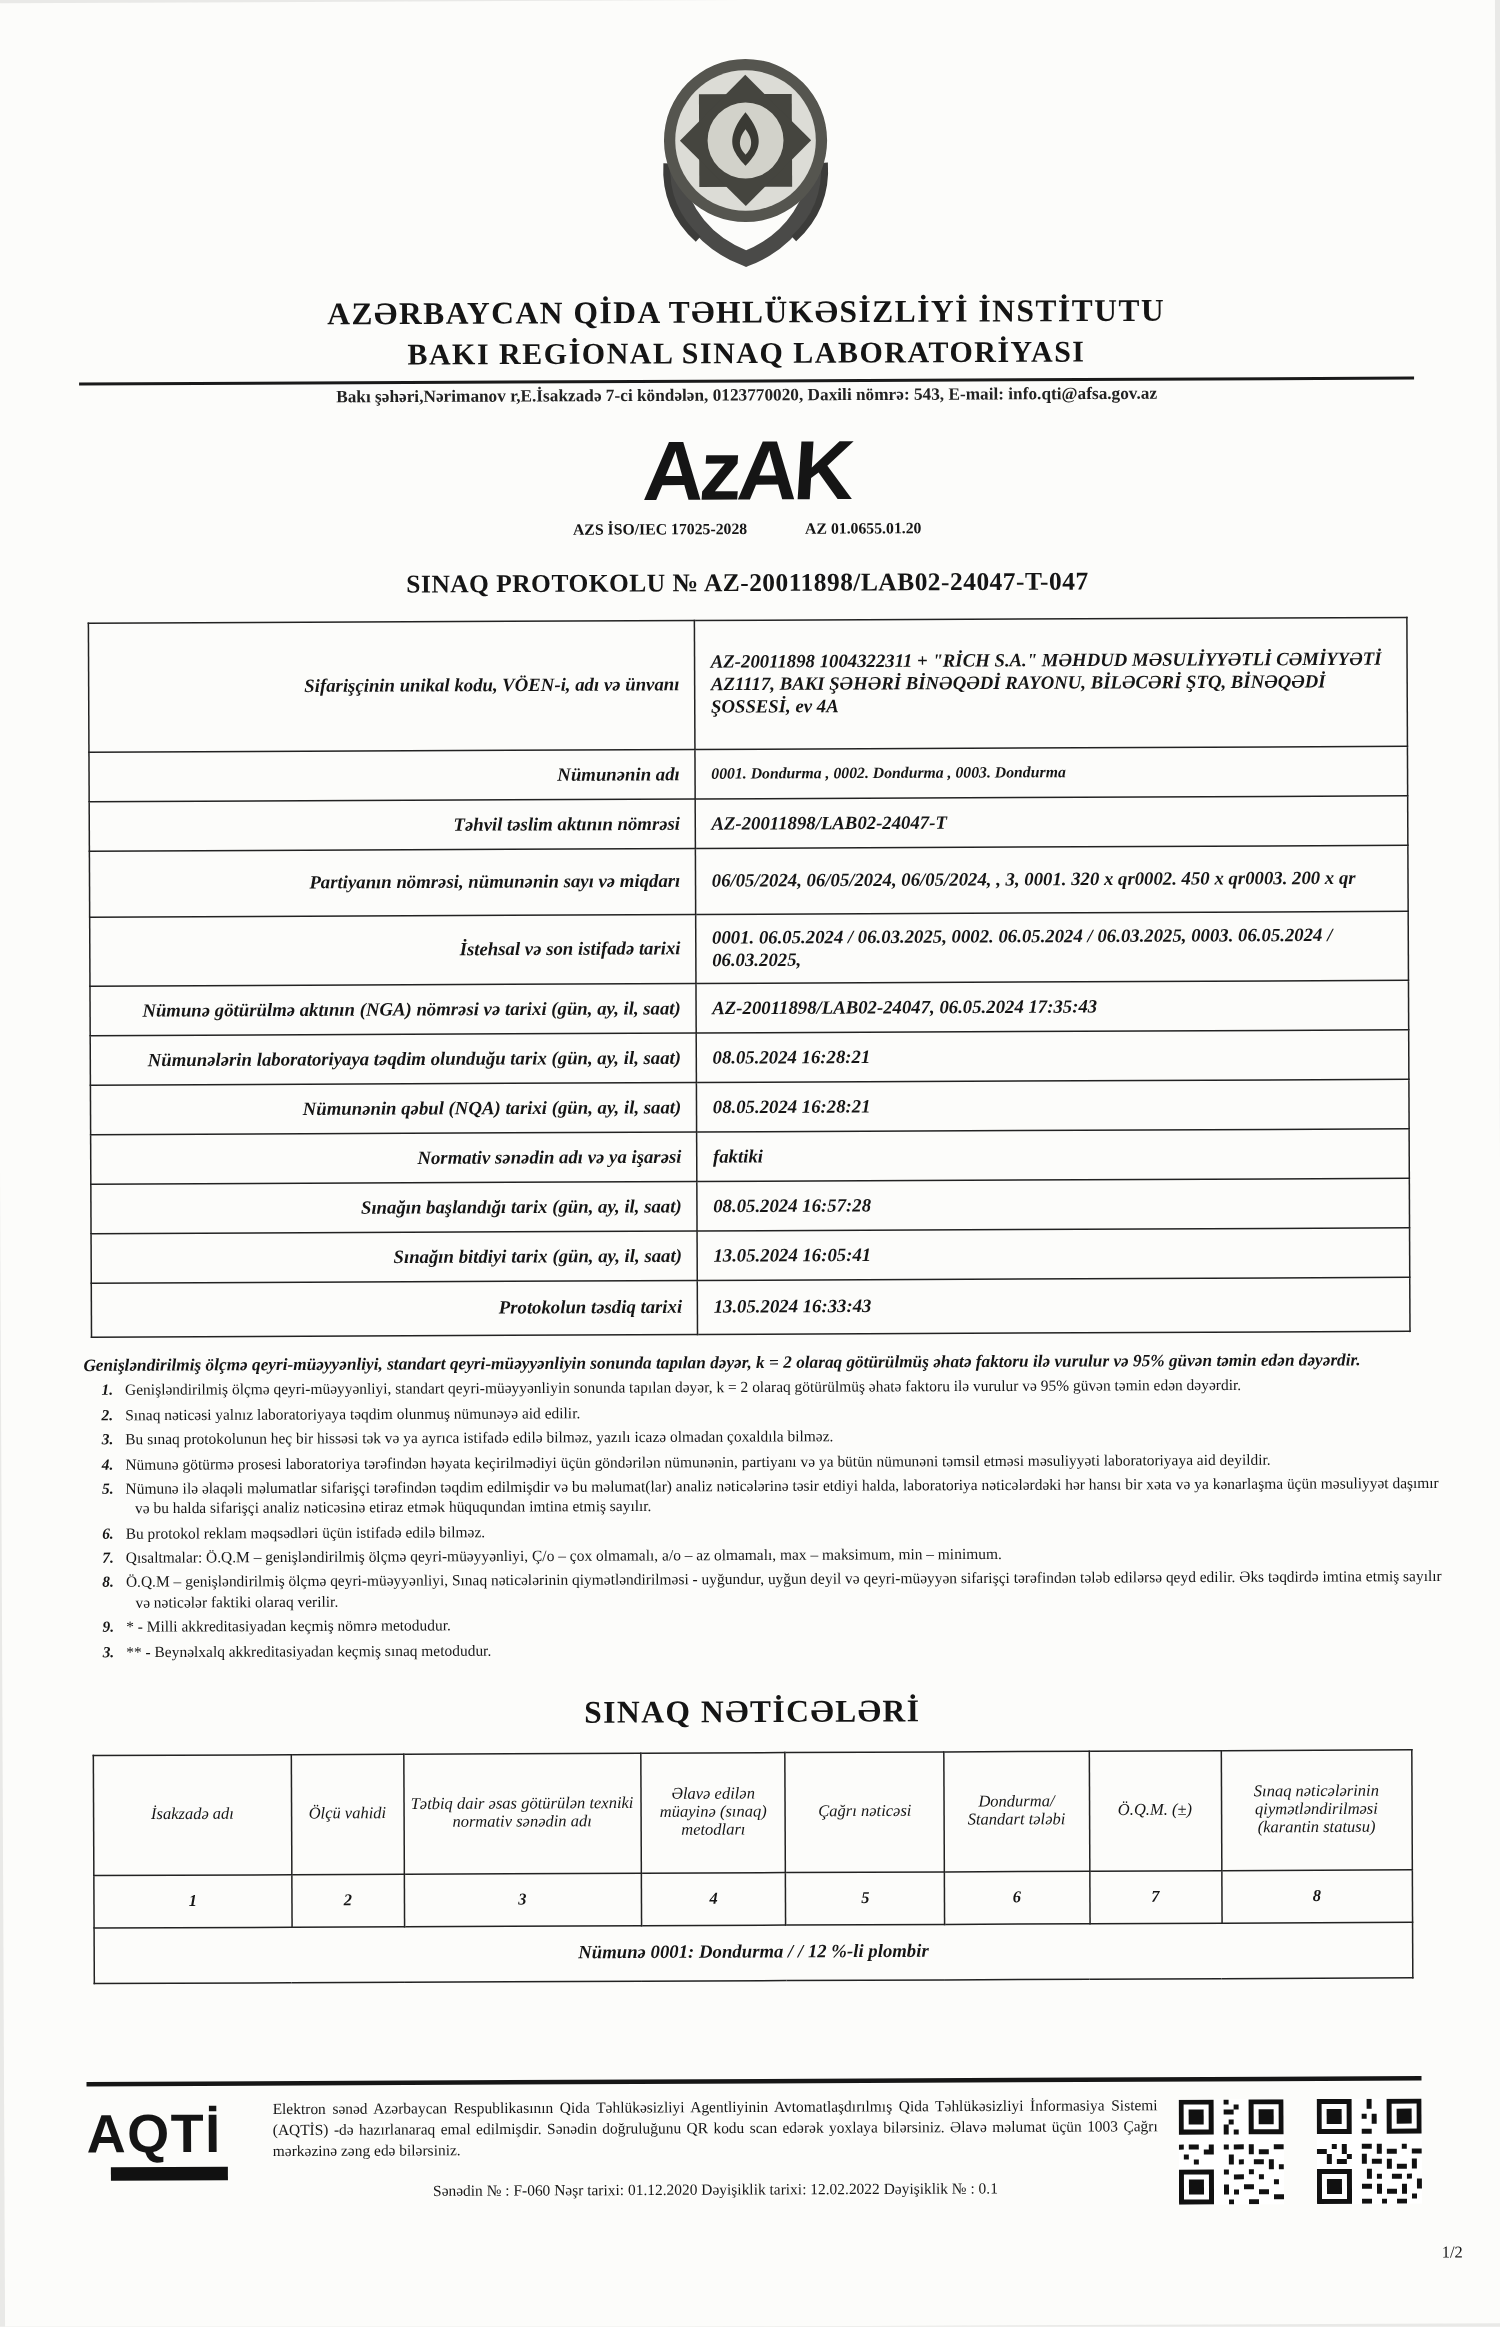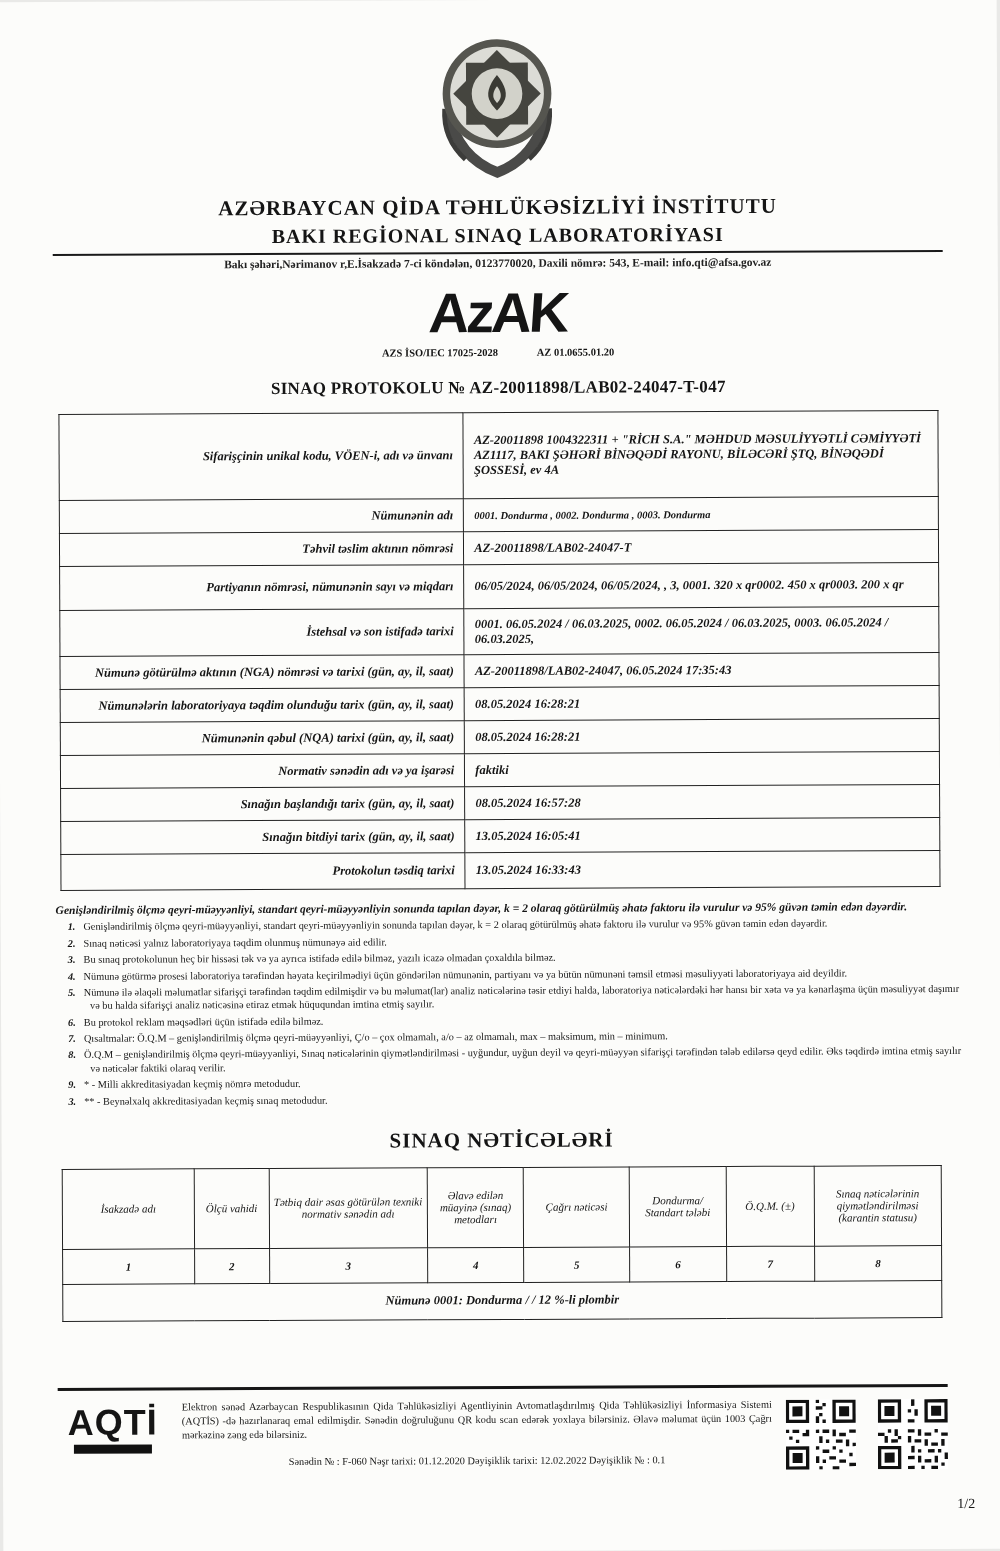--- a/index.html
+++ b/index.html
@@ -28,29 +28,29 @@
   .note-item .num{font-style:italic;font-weight:bold;margin-right:8px;}
   
   .results-title{text-align:center;font-size:21px;font-weight:bold;letter-spacing:1px;margin-top:22px;}
   table.results{width:880px;margin:14px auto 0 auto;border-collapse:collapse;table-layout:fixed;}
   table.results td,table.results th{border:1.6px solid #222;font-size:11px;font-style:italic;text-align:center;vertical-align:middle;padding:4px 3px;font-weight:normal;}
   table.results tr.hdr{height:80px;}
   table.results tr.nums td{font-weight:bold;height:26px;}
   table.results tr.sample td{font-weight:bold;font-size:12.5px;height:28px;}
   
   .footer{position:absolute;left:55px;right:55px;top:1386px;border-top:3px solid #161616;padding-top:10px;display:flex;align-items:flex-start;}
-  .aqti{width:110px;text-align:center;padding-top:4px;}
+  .aqti{width:110px;padding-top:4px;}
   .aqti-word{font-size:36px;font-weight:bold;letter-spacing:1px;font-family:"Liberation Sans",sans-serif;line-height:1;}
   .aqti-bar{width:78px;height:9px;background:#111;margin:4px auto 0 auto;}
   .foot-text{flex:1;padding:0 14px;}
   .foot-p{font-size:10.3px;line-height:1.35;text-align:justify;}
   .foot-doc{font-size:10.3px;text-align:center;margin-top:14px;}
   .qr-box{display:flex;gap:22px;padding-top:2px;}
   .qr{width:70px;height:70px;background:#fff;}
-  .page-num{position:absolute;right:28px;top:1498px;font-size:14px;}
+  .page-num{position:absolute;right:28px;top:1498px;font-size:11px;}
 </style>
 </head>
 <body>
 
 <div class="sheet">
 
   <div class="emblem-wrap">
     <svg width="150" height="155" viewBox="0 0 160 165">
       <path d="M28 92 Q38 140 80 156 Q122 140 132 92" fill="none" stroke="#4a4a48" stroke-width="11"></path>
       <path d="M24 88 Q22 120 46 142" fill="none" stroke="#3c3c3a" stroke-width="5"></path>

